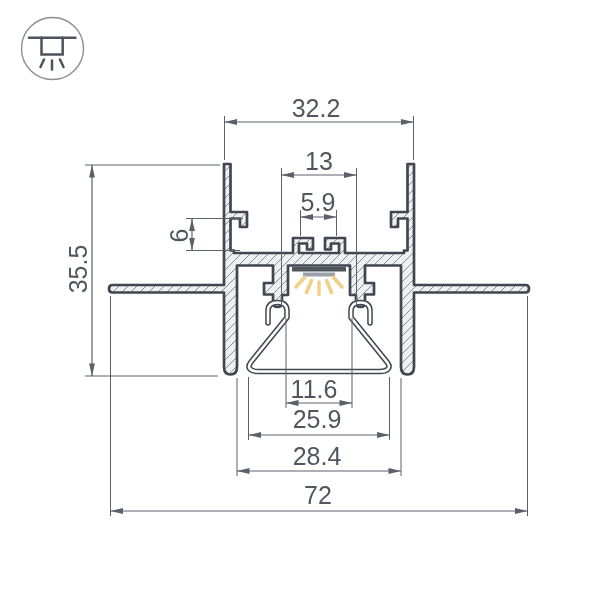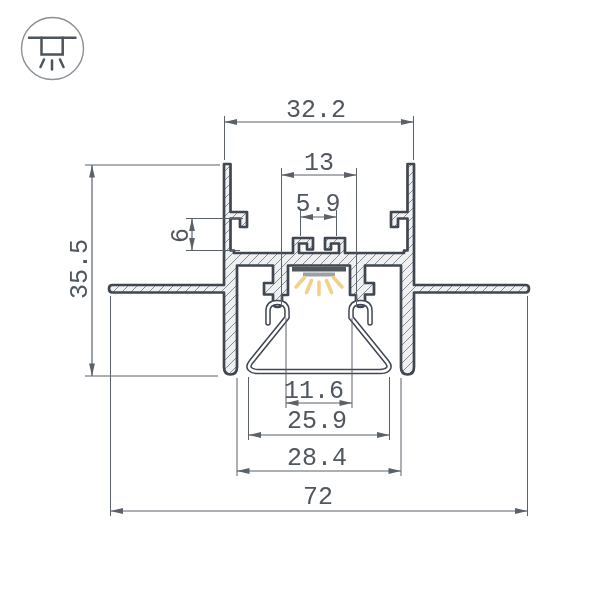--- a/index.html
+++ b/index.html
@@ -2,21 +2,21 @@
 <html style="--line: #414750; --dim: #5b6168; --text: #51575e; --hatch: #858c94; --fill: #eef0f1; --led-dark: #51565c; --led-gray: #9ba1a8; --ray: #f3d089; --icon: #4d545c; --icon-ring: #8a9096; --bg: #ffffff;"><head>
 <meta charset="utf-8">
 <style>
   :root{
     --line:#414750; --dim:#5b6168; --text:#51575e; --hatch:#858c94;
     --fill:#eef0f1; --led-dark:#51565c; --led-gray:#9ba1a8; --ray:#f3d089;
     --icon:#4d545c; --icon-ring:#8a9096; --bg:#ffffff;
   }
   html,body{margin:0;padding:0;background:var(--bg);}
   .stage{position:relative;width:600px;height:600px;background:var(--bg);overflow:hidden;
-         font-family:Liberation Mono, monospace;}
+         font-family:Liberation Sans, sans-serif;}
   svg{position:absolute;left:0;top:0;}
   .profile{fill:url(#hatch);stroke:var(--line);stroke-width:2.7;stroke-linejoin:round;}
   .dimline{stroke:var(--dim);stroke-width:1.2;fill:none;}
   .extline{stroke:var(--dim);stroke-width:1;fill:none;}
   .arw{fill:var(--dim);stroke:none;}
   .dimtext{fill:var(--text);font-size:25px;text-anchor:middle;}
   .diff-outer{fill:none;stroke:var(--line);stroke-width:5.6;stroke-linejoin:round;stroke-linecap:round;}
   .diff-inner{fill:none;stroke:#ffffff;stroke-width:2.6;stroke-linejoin:round;stroke-linecap:round;}
   .ray{stroke:var(--ray);stroke-width:3.6;stroke-linecap:round;}
   .iconstroke{stroke:var(--icon);stroke-width:2.5;fill:none;stroke-linecap:round;}

